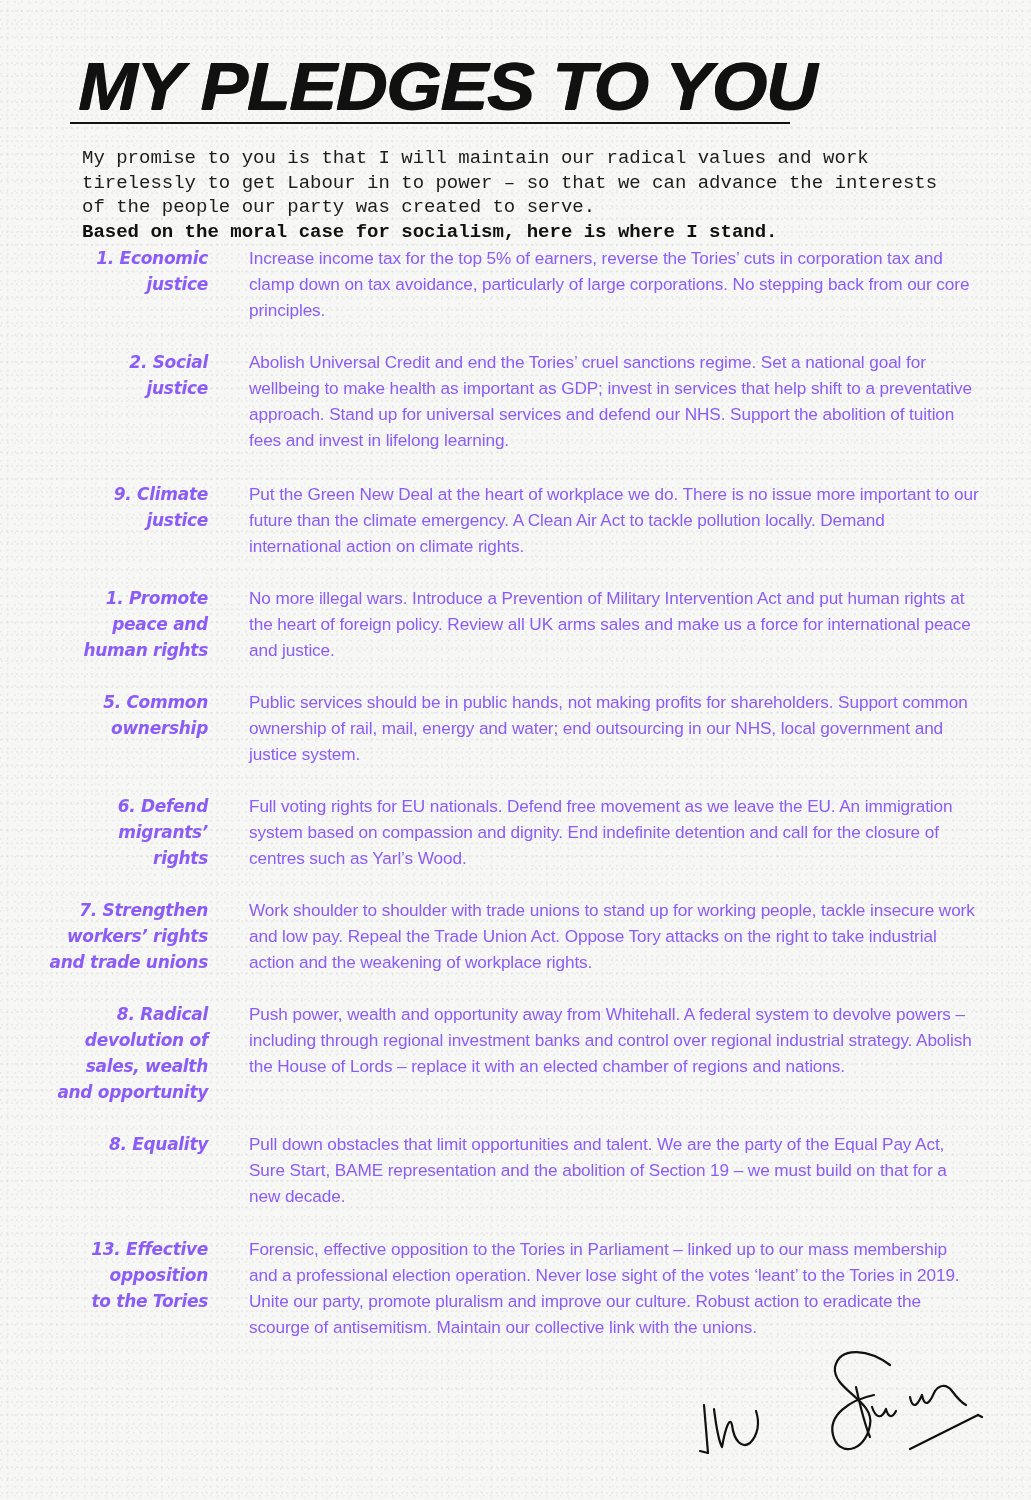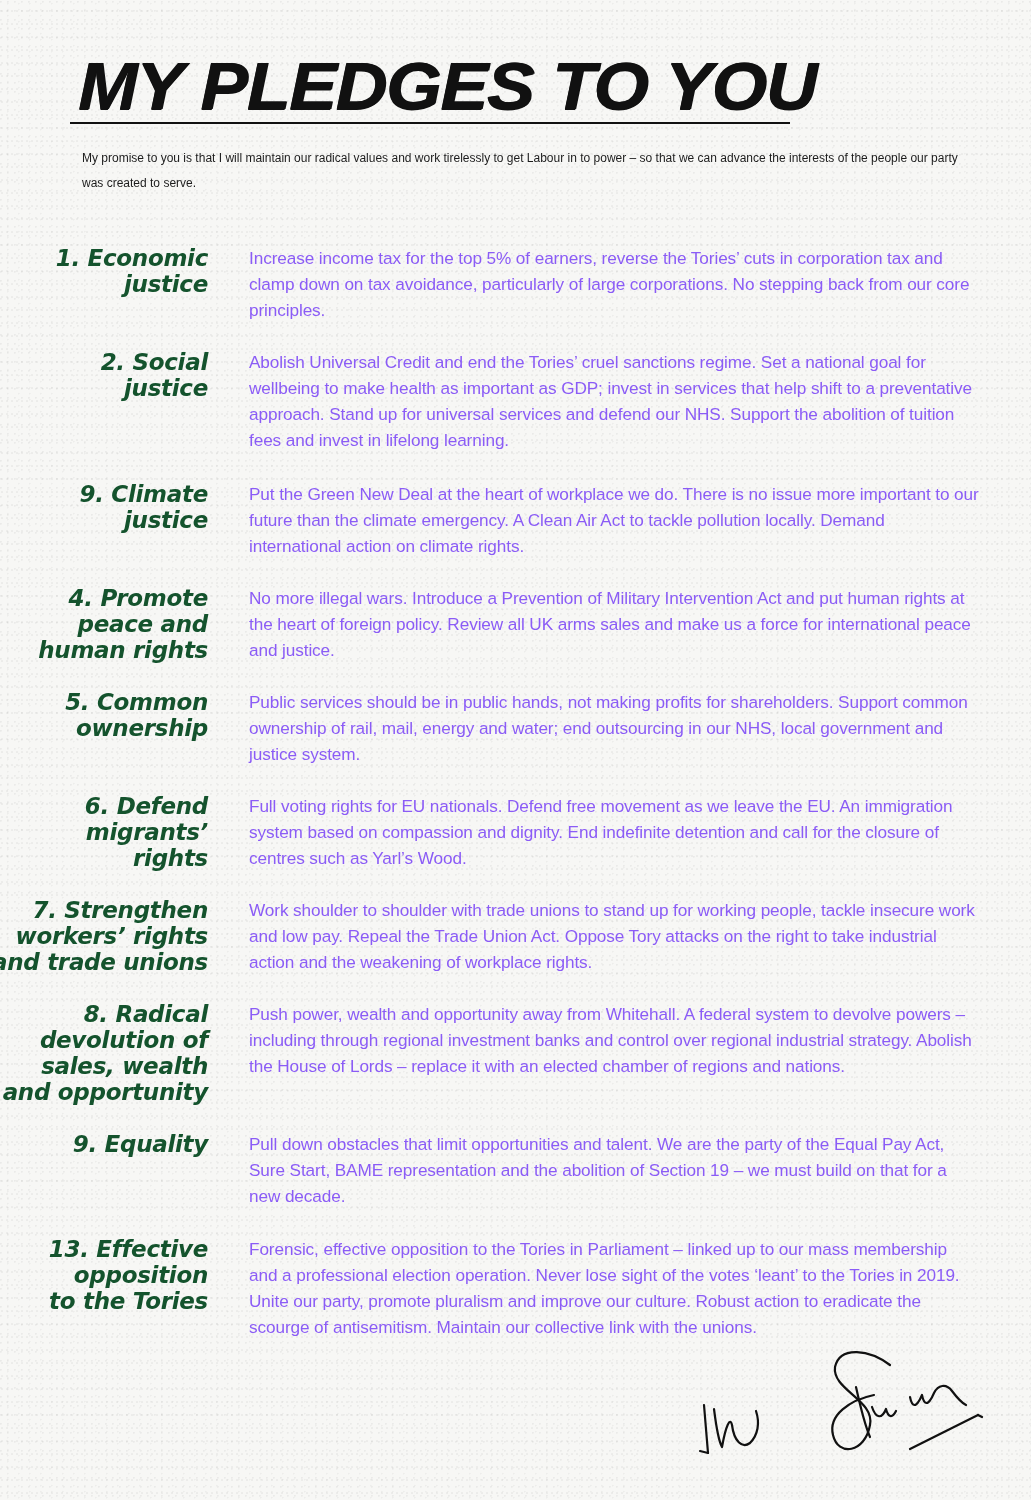--- a/index.html
+++ b/index.html
@@ -49,44 +49,44 @@
       top: 122px;
       width: 720px;
       height: 2px;
       background: #111;
     }
     .intro {
       position: absolute;
       left: 82px;
       top: 146px;
       width: 880px;
-      font-family: Liberation Sans, sans-serif;
-      font-size: 12px;
+      font-family: Liberation Mono, monospace;
+      font-size: 19px;
       line-height: 24.5px;
       color: #1c1c1c;
     }
     .intro p { margin: 0; }
     .intro .bold { font-weight: bold; color: #111; }
 
     .pledge {
       position: absolute;
       left: 0;
       width: 1031px;
     }
     .pledge-heading {
       position: absolute;
       right: calc(1031px - 208px);
       top: 0;
       text-align: right;
       font-family: "DejaVu Sans", sans-serif;
       font-weight: bold;
       font-style: italic;
-      font-size: 23px;
+      font-size: 17px;
       line-height: 26px;
-      color: #14532d;
+      color: #8b5cf6;
       white-space: nowrap;
       letter-spacing: -0.3px;
     }
     .pledge-heading span { display: block; }
     .pledge-body {
       position: absolute;
       left: 249px;
       top: 0;
       width: 730px;
       font-family: "Liberation Sans", sans-serif;
@@ -106,20 +106,21 @@
 </head>
 <body>
 
 <div class="page">
 
   <h1 class="title">MY PLEDGES TO YOU</h1>
   <div class="title-rule"></div>
 
   <div class="intro">
     <p>My promise to you is that I will maintain our radical values and work tirelessly to get Labour in to power – so that we can advance the interests of the people our party was created to serve.</p>
+    <p class="bold">Based on the moral case for socialism, here is where I stand.</p>
   </div>
 
   <div class="pledge" style="top:245px;">
     <div class="pledge-heading">
       <span>1. Economic</span>
       <span>justice</span>
     </div>
     <div class="pledge-body">Increase income tax for the top 5% of earners, reverse the Tories’ cuts in corporation tax and clamp down on tax avoidance, particularly of large corporations. No stepping back from our core principles.</div>
   </div>
 
@@ -134,21 +135,21 @@
   <div class="pledge" style="top:481px;">
     <div class="pledge-heading">
       <span>9. Climate</span>
       <span>justice</span>
     </div>
     <div class="pledge-body">Put the Green New Deal at the heart of workplace we do. There is no issue more important to our future than the climate emergency. A Clean Air Act to tackle pollution locally. Demand international action on climate rights.</div>
   </div>
 
   <div class="pledge" style="top:585px;">
     <div class="pledge-heading">
-      <span>4. Promote</span>
+      <span>1. Promote</span>
       <span>peace and</span>
       <span>human rights</span>
     </div>
     <div class="pledge-body">No more illegal wars. Introduce a Prevention of Military Intervention Act and put human rights at the heart of foreign policy. Review all UK arms sales and make us a force for international peace and justice.</div>
   </div>
 
   <div class="pledge" style="top:689px;">
     <div class="pledge-heading">
       <span>5. Common</span>
       <span>ownership</span>
@@ -179,21 +180,21 @@
       <span>8. Radical</span>
       <span>devolution of</span>
       <span>sales, wealth</span>
       <span>and opportunity</span>
     </div>
     <div class="pledge-body">Push power, wealth and opportunity away from Whitehall. A federal system to devolve powers – including through regional investment banks and control over regional industrial strategy. Abolish the House of Lords – replace it with an elected chamber of regions and nations.</div>
   </div>
 
   <div class="pledge" style="top:1131px;">
     <div class="pledge-heading">
-      <span>9. Equality</span>
+      <span>8. Equality</span>
     </div>
     <div class="pledge-body">Pull down obstacles that limit opportunities and talent. We are the party of the Equal Pay Act, Sure Start, BAME representation and the abolition of Section 19 – we must build on that for a new decade.</div>
   </div>
 
   <div class="pledge" style="top:1236px;">
     <div class="pledge-heading">
       <span>13. Effective</span>
       <span>opposition</span>
       <span>to the Tories</span>
     </div>

